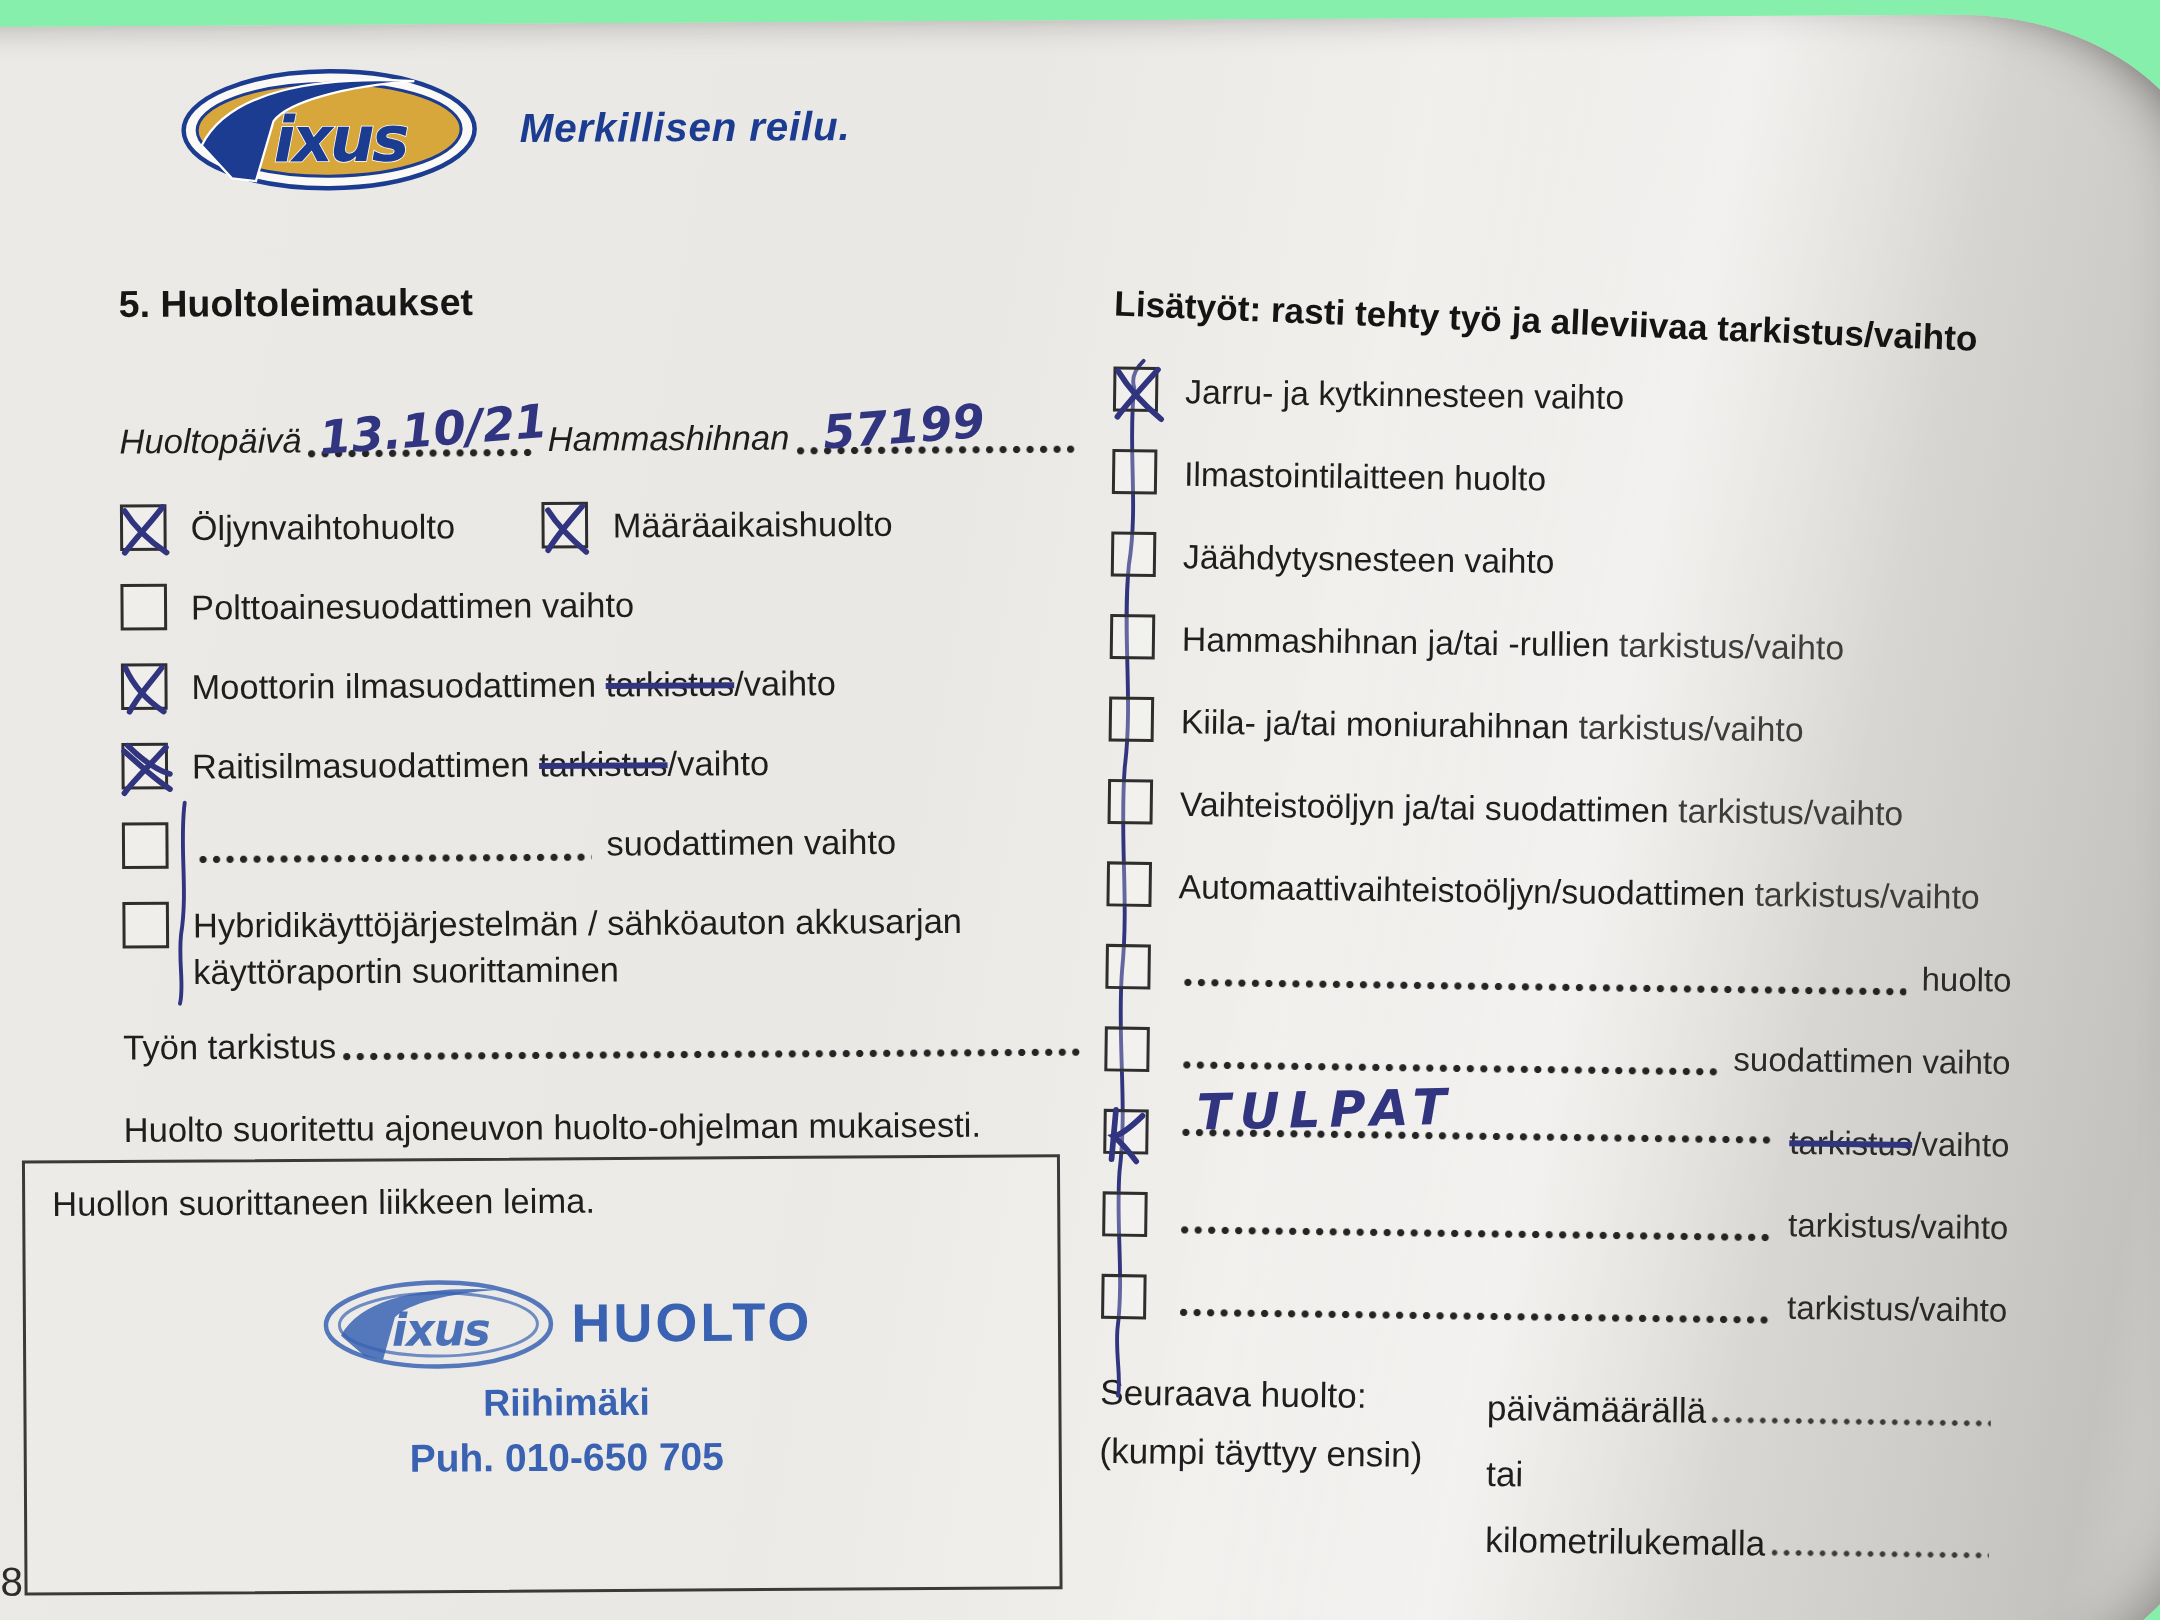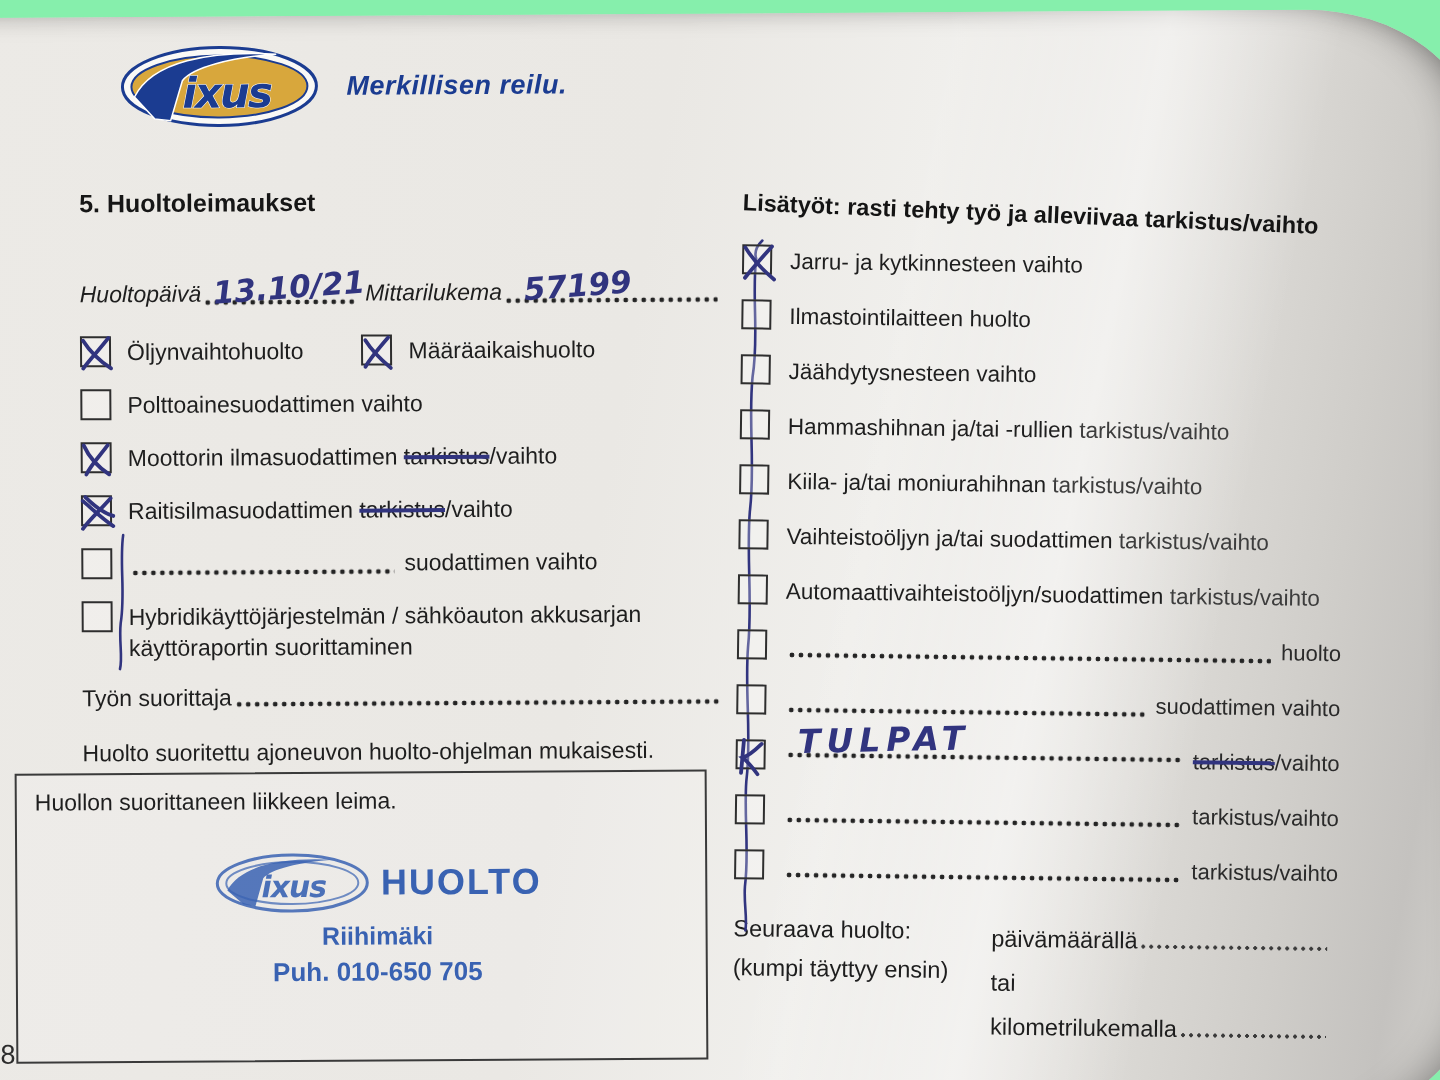--- a/index.html
+++ b/index.html
@@ -106,21 +106,21 @@
     </div>
 
     <div class="left-col">
       <div class="h1">5. Huoltoleimaukset</div>
 
       <div class="date-line">
         <span class="lbl">Huoltopäivä</span>
         <span class="dots fixed fill" style="width:150px;">
           <span class="hand hand-over">13.10/21</span>
         </span>
-        <span class="lbl">Mittarilukema</span>
+        <span class="lbl">Hammashihnan</span>
         <span class="dots fill">
           <span class="hand hand-over" style="left:18px;">57199</span>
         </span>
       </div>
 
       <div class="rows">
 
         <svg class="left-pen">
           <path d="M18 2 C14 30 20 60 15 90 C13 108 17 124 14 136"></path>
         </svg>
@@ -176,21 +176,21 @@
           <span class="lbl">suodattimen vaihto</span>
         </div>
 
         <div class="row">
           <span class="cb"></span>
           <span class="lbl" style="max-width:560px;">Hybridikäyttöjärjestelmän / sähköauton akkusarjan käyttöraportin suorittaminen</span>
         </div>
       </div>
 
       <div class="perf-line">
-        <span>Työn suorittaja</span>
+        <span>Työn tarkistus</span>
         <span class="dots"></span>
       </div>
 
       <div class="statement">Huolto suoritettu ajoneuvon huolto-ohjelman mukaisesti.</div>
     </div>
 
     <div class="stamp-box">
       <div class="stamp-box-label">Huollon suorittaneen liikkeen leima.</div>
       <div class="stamp">
         <div class="stamp-row1">

